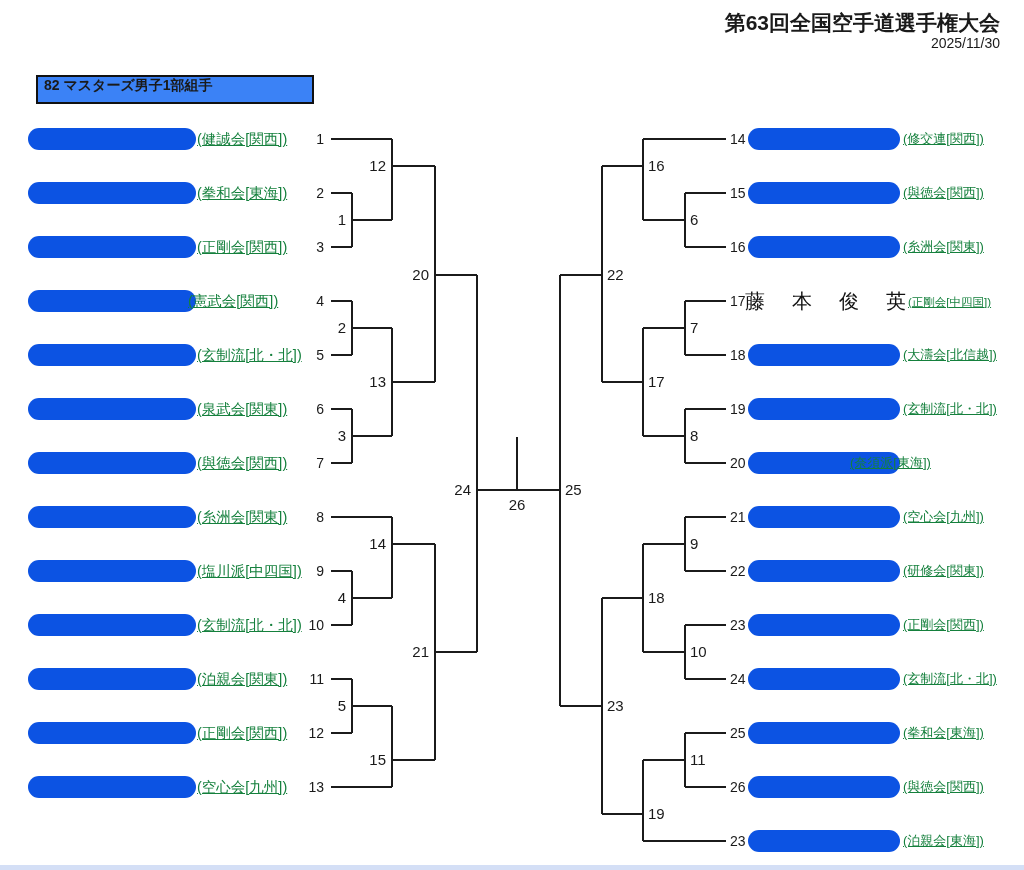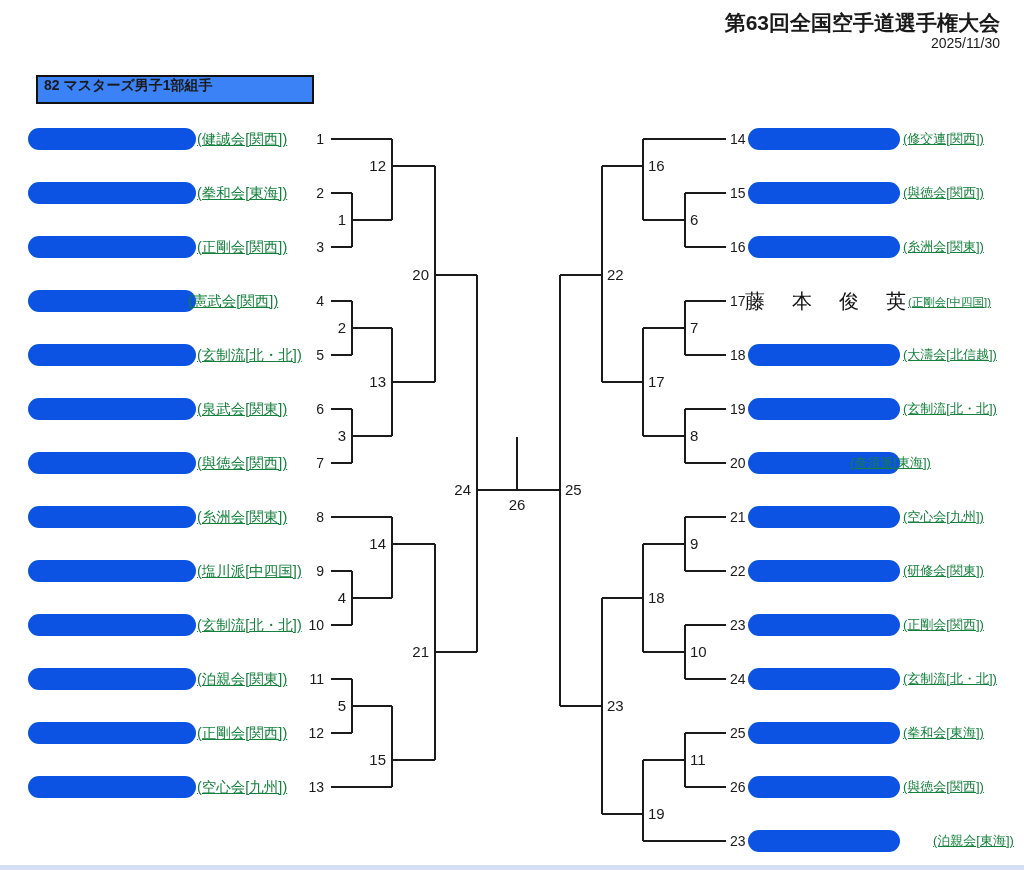--- a/index.html
+++ b/index.html
@@ -307,21 +307,21 @@
       <div class="bar" style="top: 668px; background: rgb(12, 83, 227); left: 748px; width: 152px;"></div>
       <div class="affil r" style="left: 903px; top: 669px;">(玄制流[北・北])</div>
       <div class="seed r" style="left: 730px; top: 725px; width: 30px;">25</div>
       <div class="bar" style="top: 722px; background: rgb(12, 83, 227); left: 748px; width: 152px;"></div>
       <div class="affil r" style="left: 903px; top: 723px;">(拳和会[東海])</div>
       <div class="seed r" style="left: 730px; top: 779px; width: 30px;">26</div>
       <div class="bar" style="top: 776px; background: rgb(12, 83, 227); left: 748px; width: 152px;"></div>
       <div class="affil r" style="left: 903px; top: 777px;">(與徳会[関西])</div>
       <div class="seed r" style="left: 730px; top: 833px; width: 30px;">23</div>
       <div class="bar" style="top: 830px; background: rgb(12, 83, 227); left: 748px; width: 152px;"></div>
-      <div class="affil r" style="left: 903px; top: 831px; margin-left: 30px;">(泊親会[東海])</div>
+      <div class="affil r" style="left: 903px; top: 831px;">(泊親会[東海])</div>
       <div class="mnum l" style="left: 306px; top: 211px; width: 40px;">1</div>
       <div class="mnum l" style="left: 306px; top: 319px; width: 40px;">2</div>
       <div class="mnum l" style="left: 306px; top: 427px; width: 40px;">3</div>
       <div class="mnum l" style="left: 306px; top: 589px; width: 40px;">4</div>
       <div class="mnum l" style="left: 306px; top: 697px; width: 40px;">5</div>
       <div class="mnum l" style="left: 346px; top: 157px; width: 40px;">12</div>
       <div class="mnum l" style="left: 346px; top: 373px; width: 40px;">13</div>
       <div class="mnum l" style="left: 346px; top: 535px; width: 40px;">14</div>
       <div class="mnum l" style="left: 346px; top: 751px; width: 40px;">15</div>
       <div class="mnum l" style="left: 389px; top: 266px; width: 40px;">20</div>

